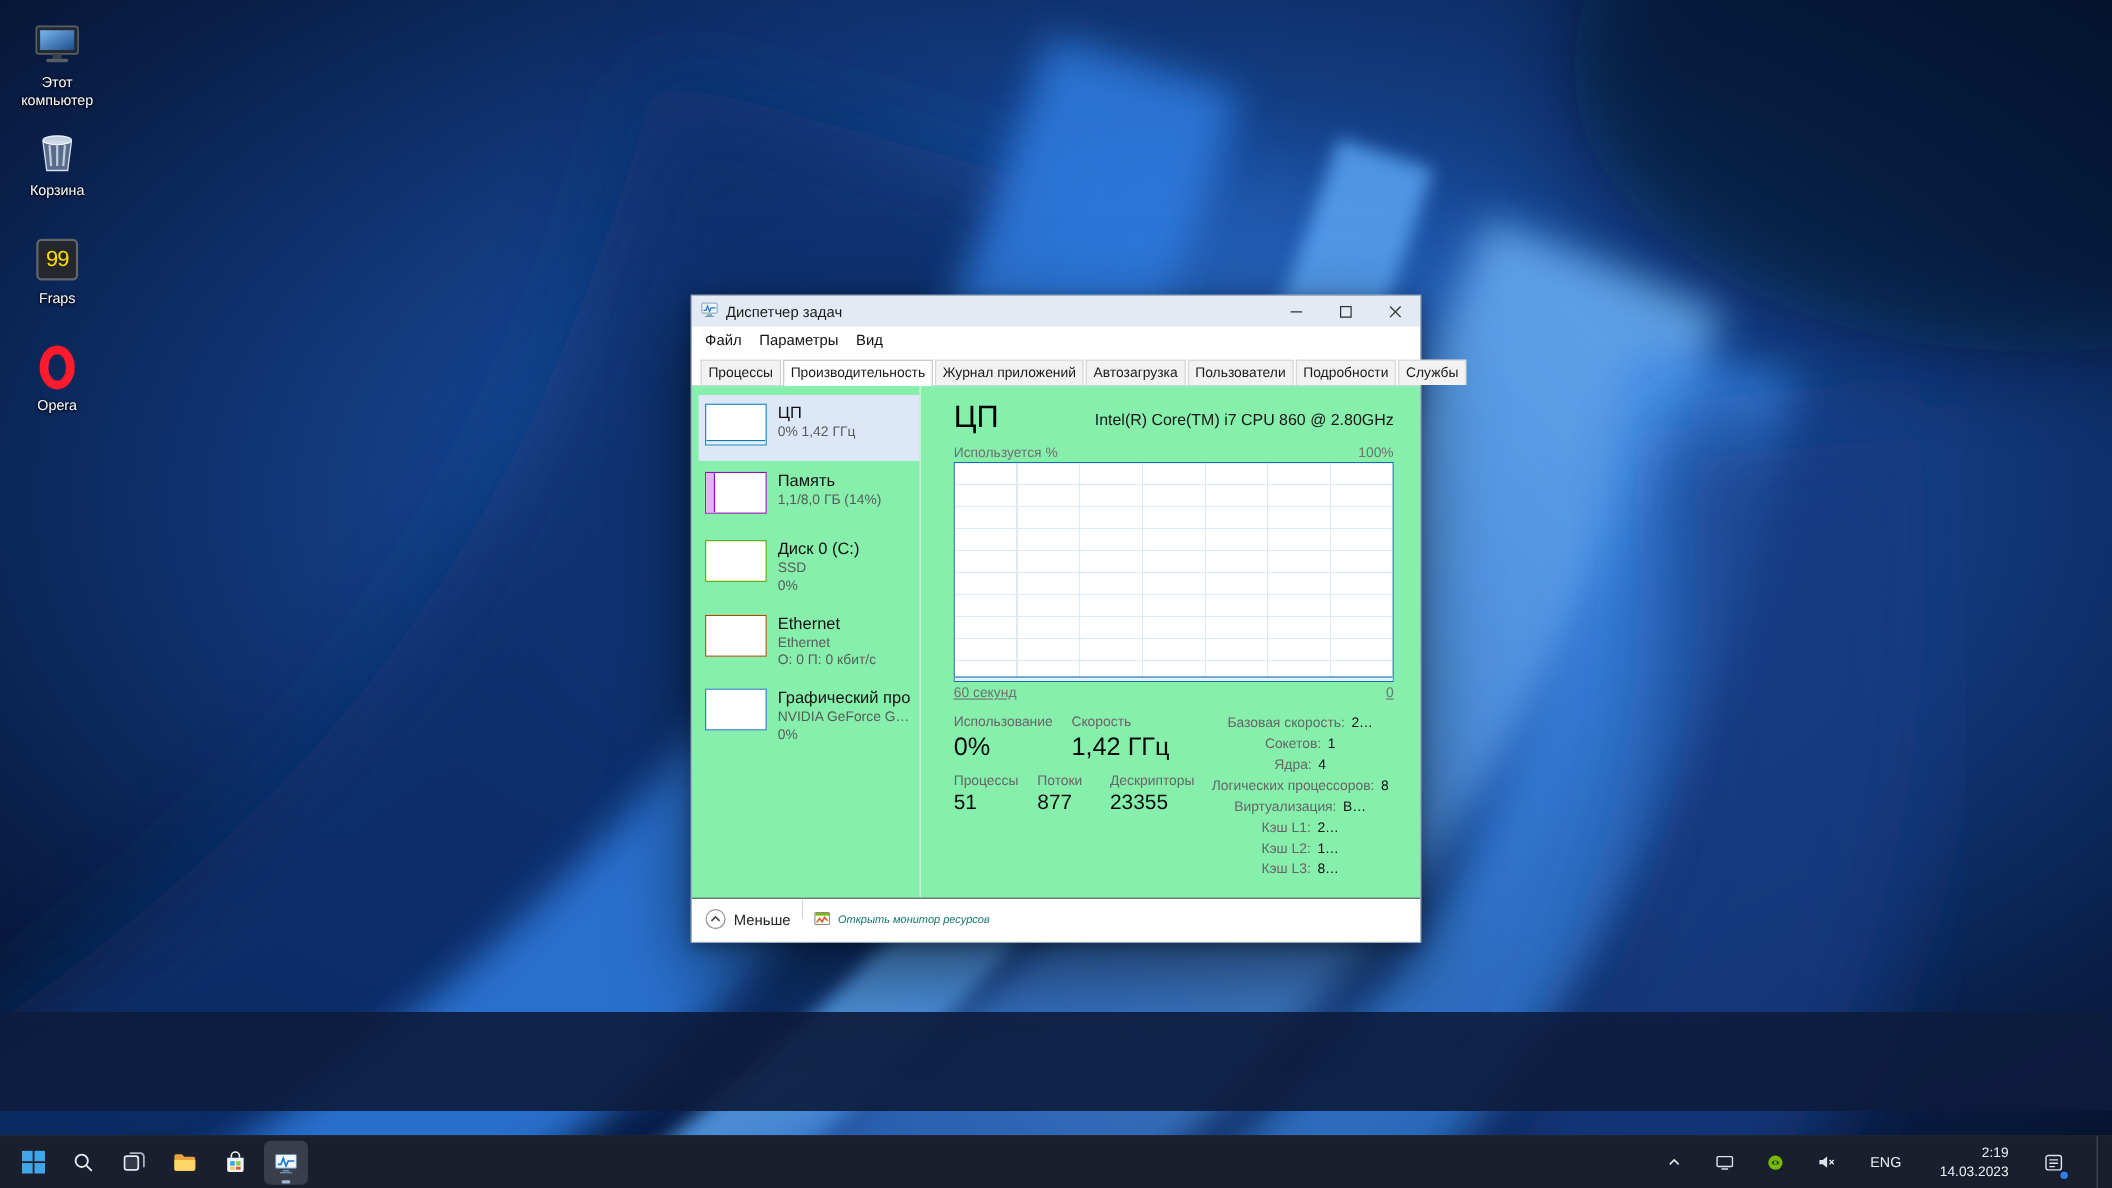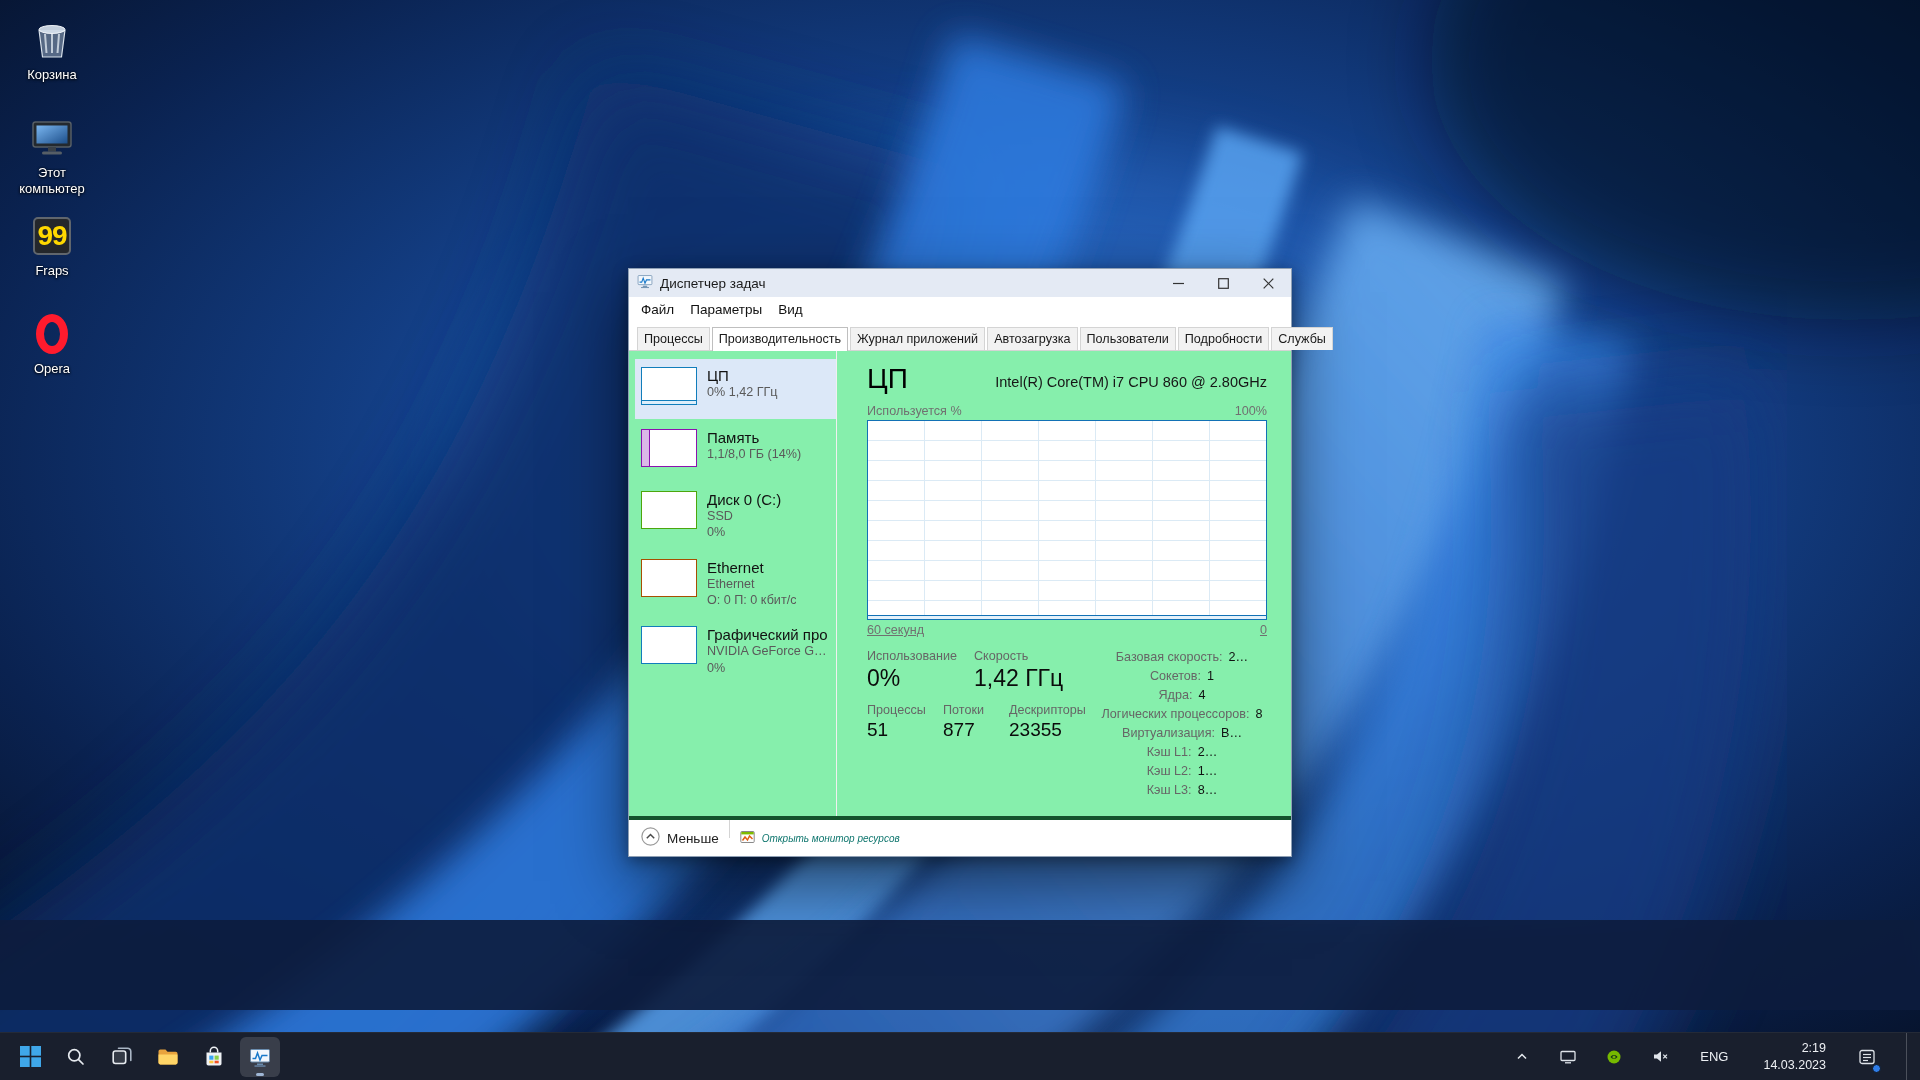--- a/index.html
+++ b/index.html
@@ -15,21 +15,21 @@
 
   .desk-icons { position:absolute; top:16px; left:6px; width:92px; display:flex; flex-direction:column; }
   .desk-icon { height:98px; display:flex; flex-direction:column; align-items:center; justify-content:flex-start; cursor:default; }
   .desk-icon .glyph { height:48px; display:flex; align-items:center; justify-content:center; }
   .desk-icon .lbl {
     margin-top:3px; color:#fff; font-size:13px; line-height:1.2; text-align:center;
     text-shadow:0 1px 3px rgba(0,0,0,.95), 0 0 2px rgba(0,0,0,.8);
   }
   .fraps-ico { width:38px; height:38px; background:#24272b; border:2px solid #60666d; border-radius:5px;
     display:flex; align-items:center; justify-content:center; }
-  .fraps-ico span { color:#ffd800; font-size:28px; font-weight:bold; letter-spacing:-1px; }
+  .fraps-ico span { color:#ffd800; font-size:20px; font-weight:normal; letter-spacing:-1px; }
   .opera-ico { width:32px; height:40px; border:8px solid #ff1b2d; border-radius:50%; }
 
   
   .window {
     position:absolute; left:628px; top:268px; width:664px; height:589px;
     background:#fff; border:1px solid #8fa0b5;
     box-shadow:0 24px 64px rgba(0,0,0,.55), 0 4px 14px rgba(0,0,0,.35);
     display:flex; flex-direction:column;
   }
   .titlebar { height:28px; flex:0 0 28px; background:#e4eaf4; display:flex; align-items:center; padding-left:8px; gap:7px; }
@@ -86,21 +86,21 @@
   .s-lab { font-size:12.6px; color:#666; margin-bottom:2px; white-space:nowrap; }
   .s-val { color:#0b0b0b; font-weight:300; white-space:nowrap; }
   .s-val.big { font-size:23px; }
   .s-val.mid { font-size:19px; }
   .details { flex:1; padding-top:1px; }
   .d-row { display:flex; justify-content:center; align-items:baseline; margin-bottom:5px; white-space:nowrap; }
   .d-lab { font-size:12.6px; color:#666; }
   .d-val { font-size:12.6px; color:#111; margin-left:6px; }
 
   
-  .w-footer { flex:0 0 40px; border-top:4px solid #14532d; display:flex; padding:0 12px; gap:10px; background:#fff; }
+  .w-footer { flex:0 0 40px; border-top:1px solid #14532d; display:flex; padding:0 12px; gap:10px; background:#fff; }
   .less { display:flex; align-items:center; gap:7px; font-size:13.5px; color:#222; }
   .vdiv { width:1px; height:18px; background:#d4d4d4; }
   .resmon { display:flex; align-items:center; gap:7px; font-size:10px; color:#0f766e;font-style:italic; }
 
   
   .taskbar {
     position:absolute; left:0; bottom:0; width:1920px; height:48px;
     background:rgba(26,32,46,0.96); border-top:1px solid rgba(255,255,255,.05);
     display:flex; align-items:center; padding:0 6px;
   }
@@ -153,44 +153,44 @@
     <path d="M900,1300 C 1280,1060 1480,800 1560,330" stroke="#3e8ae8" stroke-width="150" fill="none" opacity="0.7" filter="url(#b18)"></path>
     <path d="M1300,1300 C 1560,1040 1680,760 1640,380" stroke="#123a82" stroke-width="260" fill="none" opacity="0.8" filter="url(#b40)"></path>
     <path d="M-100,990 C 500,905 1100,1060 2000,940" stroke="#081b3e" stroke-width="280" fill="none" opacity="0.9" filter="url(#b40)"></path>
     <ellipse cx="1850" cy="60" rx="420" ry="260" fill="#03101f" opacity="0.55" filter="url(#b40)"></ellipse>
   </svg>
 
   <div class="desk-icons">
     <div class="desk-icon">
       <div class="glyph">
         <svg width="46" height="46" viewBox="0 0 46 46">
-          <path d="M10 13 L13.5 40 L32.5 40 L36 13" fill="rgba(205,222,238,0.4)" stroke="rgba(235,243,250,0.9)" stroke-width="1.2"></path>
-          <path d="M16 17 L17.5 36 M23 17 L23 36 M30 17 L28.5 36" stroke="rgba(240,246,252,0.7)" stroke-width="2" fill="none"></path>
-          <ellipse cx="23" cy="12.5" rx="13" ry="4" fill="rgba(228,238,248,0.85)" stroke="rgba(250,252,255,0.9)"></ellipse>
-        </svg>
-      </div>
-      <div class="lbl">Корзина</div>
-    </div>
-
-    <div class="desk-icon">
-      <div class="glyph">
-        <svg width="46" height="46" viewBox="0 0 46 46">
           <defs>
               <linearGradient id="scrn" x1="0" y1="0" x2="1" y2="1">
             <stop offset="0" stop-color="#7ab6f0"></stop>
                 <stop offset="1" stop-color="#1c4e8a"></stop>
               </linearGradient>
             </defs>
           <rect x="4" y="7" width="38" height="25" rx="2.5" fill="#23292f" stroke="#565e66" stroke-width="1.5"></rect>
           <rect x="7.5" y="10.5" width="31" height="18" fill="url(#scrn)"></rect>
           <rect x="19" y="32" width="8" height="4.5" fill="#3a4148"></rect>
           <rect x="13" y="36.5" width="20" height="3" rx="1.5" fill="#565e66"></rect>
         </svg>
       </div>
       <div class="lbl">Этот компьютер</div>
+    </div>
+
+    <div class="desk-icon">
+      <div class="glyph">
+        <svg width="46" height="46" viewBox="0 0 46 46">
+          <path d="M10 13 L13.5 40 L32.5 40 L36 13" fill="rgba(205,222,238,0.4)" stroke="rgba(235,243,250,0.9)" stroke-width="1.2"></path>
+          <path d="M16 17 L17.5 36 M23 17 L23 36 M30 17 L28.5 36" stroke="rgba(240,246,252,0.7)" stroke-width="2" fill="none"></path>
+          <ellipse cx="23" cy="12.5" rx="13" ry="4" fill="rgba(228,238,248,0.85)" stroke="rgba(250,252,255,0.9)"></ellipse>
+        </svg>
+      </div>
+      <div class="lbl">Корзина</div>
     </div>
 
     <div class="desk-icon">
       <div class="glyph">
         <div class="fraps-ico">
             <span>99</span>
           </div>
       </div>
       <div class="lbl">Fraps</div>
     </div>

